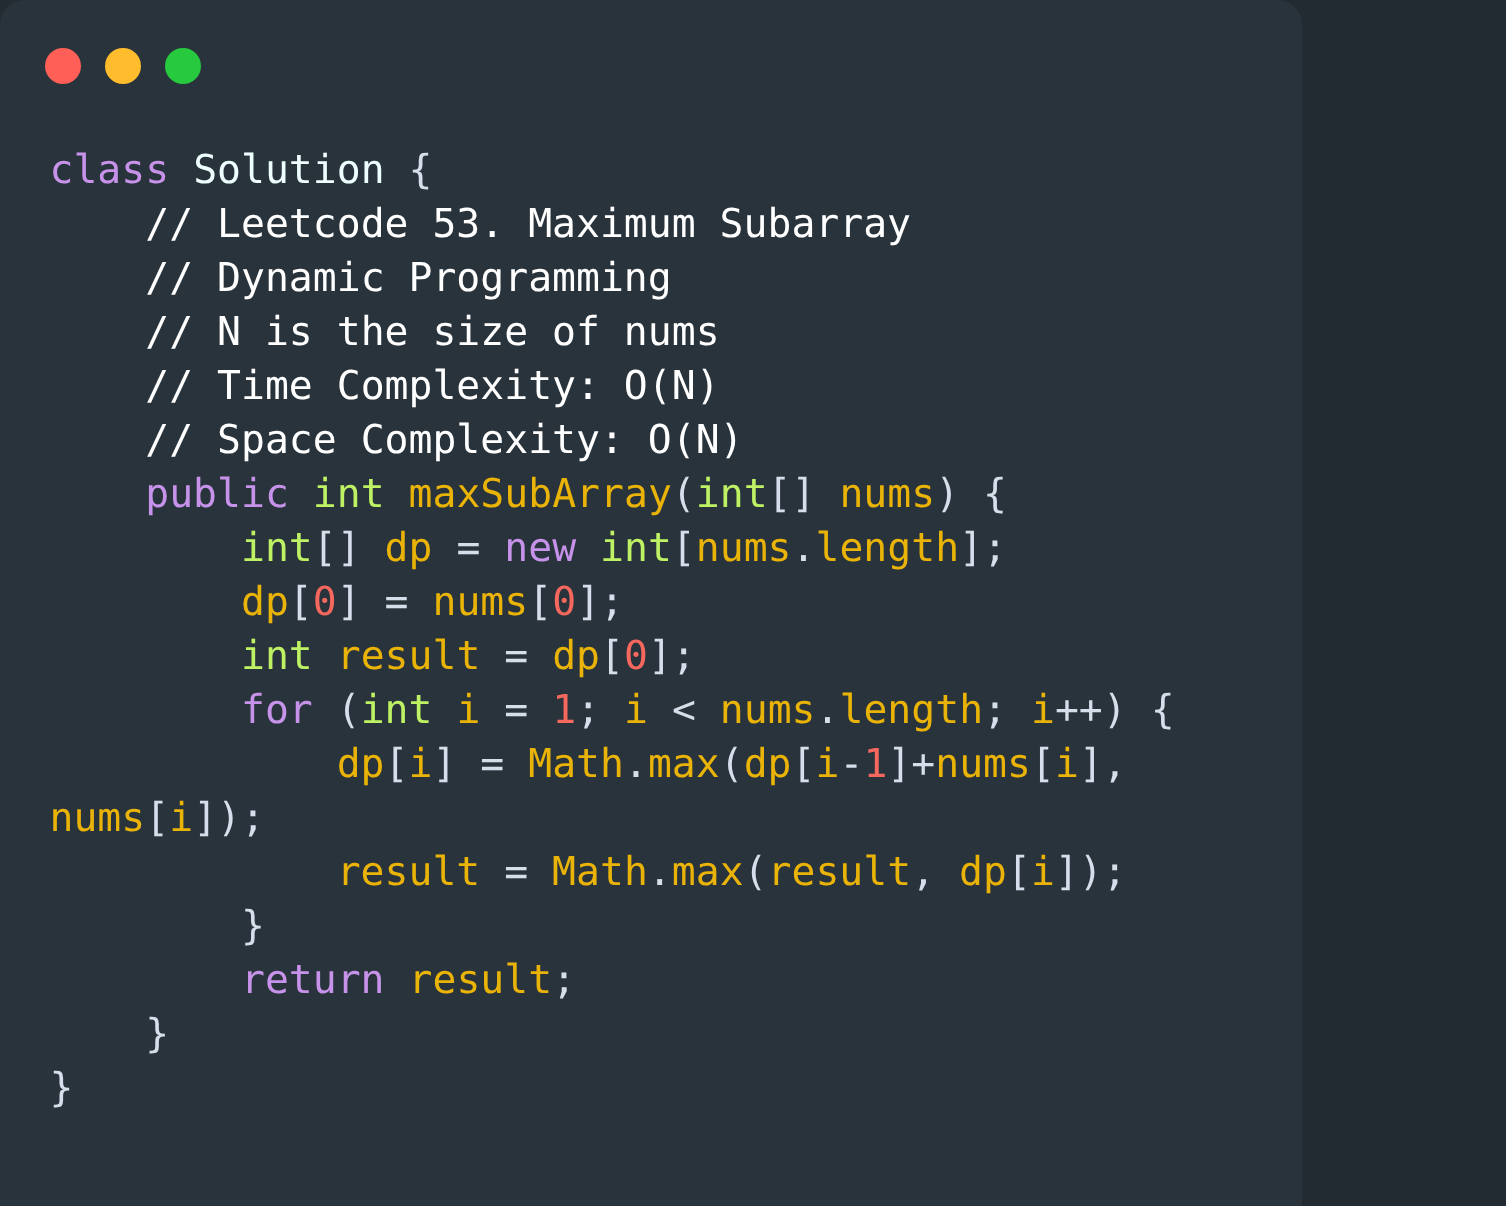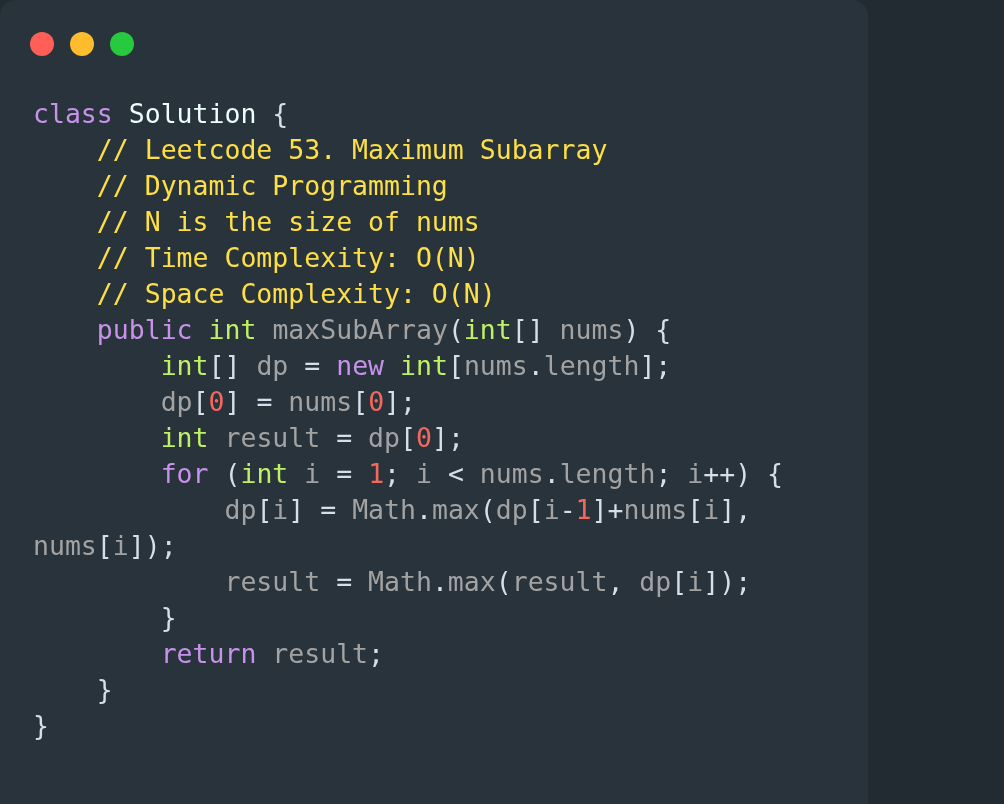--- a/index.html
+++ b/index.html
@@ -56,25 +56,25 @@
     word-break: break-word;
     letter-spacing: 0px;
     color: #d6deeb;
     -webkit-font-smoothing: antialiased;
   }
 
   .ln { display: block; min-height: 36px; }
 
   .kw    { color: #c792ea; }
   .typ   { color: #bef264; }
-  .id    { color: #a3a3a3; }
+  .id    { color: #eab308; }
   .num   { color: #f6685e; }
   .cls   { color: #eeffff; }
   .punct { color: #d6deeb; }
-  .cmt   { color: #fde047; }
+  .cmt   { color: #ffffff; }
 </style>
 </head>
 <body>
 
 <div id="window" style="background: rgb(41, 51, 59); border-top-left-radius: 16px; border-top-right-radius: 16px;">
 
   <div id="titlebar">
     <div class="dot" style="background: rgb(255, 95, 86);"></div>
     <div class="dot" style="background: rgb(255, 189, 46);"></div>
     <div class="dot" style="background: rgb(39, 201, 63);"></div>

